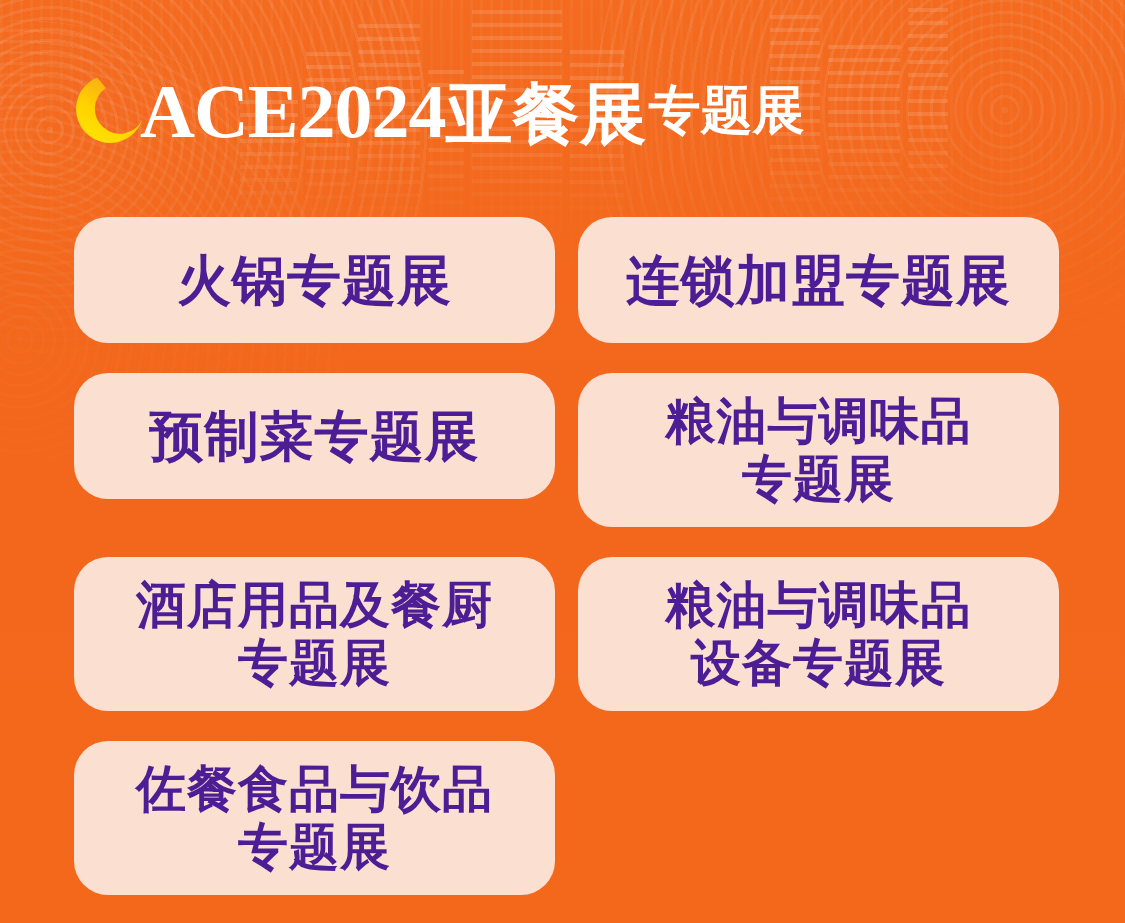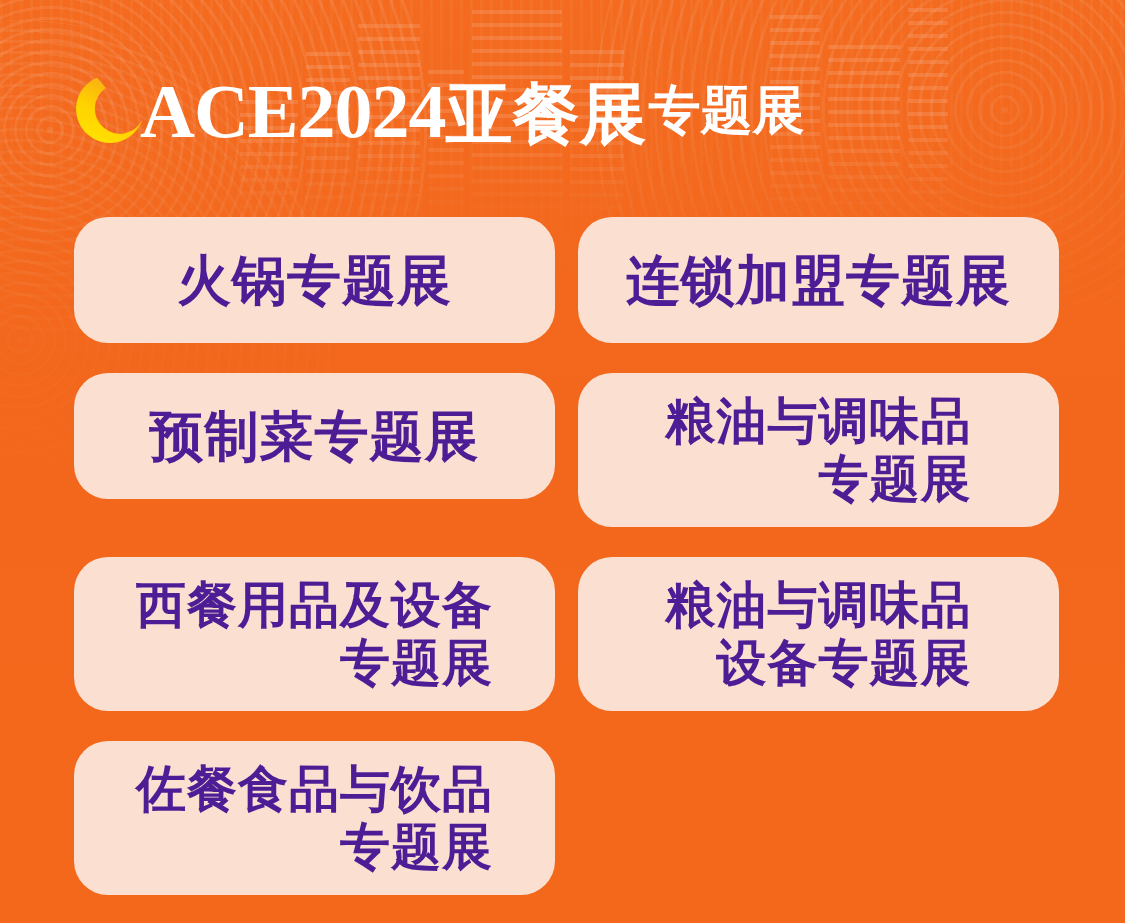--- a/index.html
+++ b/index.html
@@ -166,21 +166,21 @@
     background: #FBE0D2;
     border-radius: 34px;
     display: flex;
     align-items: center;
     justify-content: center;
     text-align: center;
     box-sizing: border-box;
     padding: 8px 14px;
   }
   .card.h1 { height: 126px; }
-  .card.h2 { height: 154px; text-align: right; }
+  .card.h2 { height: 154px; }
 
   .card-label {
     color: #4c1d95;
     font-family: "Liberation Sans", "DejaVu Sans", sans-serif;
     font-weight: 700;
     font-size: 54px;
     line-height: 1.16;
     letter-spacing: 1px;
     white-space: pre-line;
   }
@@ -234,21 +234,21 @@
         <div class="card-label">连锁加盟专题展</div>
       </div>
       <div class="card h1">
         <div class="card-label">预制菜专题展</div>
       </div>
       <div class="card h2 small">
         <div class="card-label">粮油与调味品
 专题展</div>
       </div>
       <div class="card h2 small">
-        <div class="card-label">西餐用品及设备
+        <div class="card-label">酒店用品及餐厨
 专题展</div>
       </div>
       <div class="card h2 small">
         <div class="card-label">粮油与调味品
 设备专题展</div>
       </div>
       <div class="card h2 small">
         <div class="card-label">佐餐食品与饮品
 专题展</div>
       </div>

